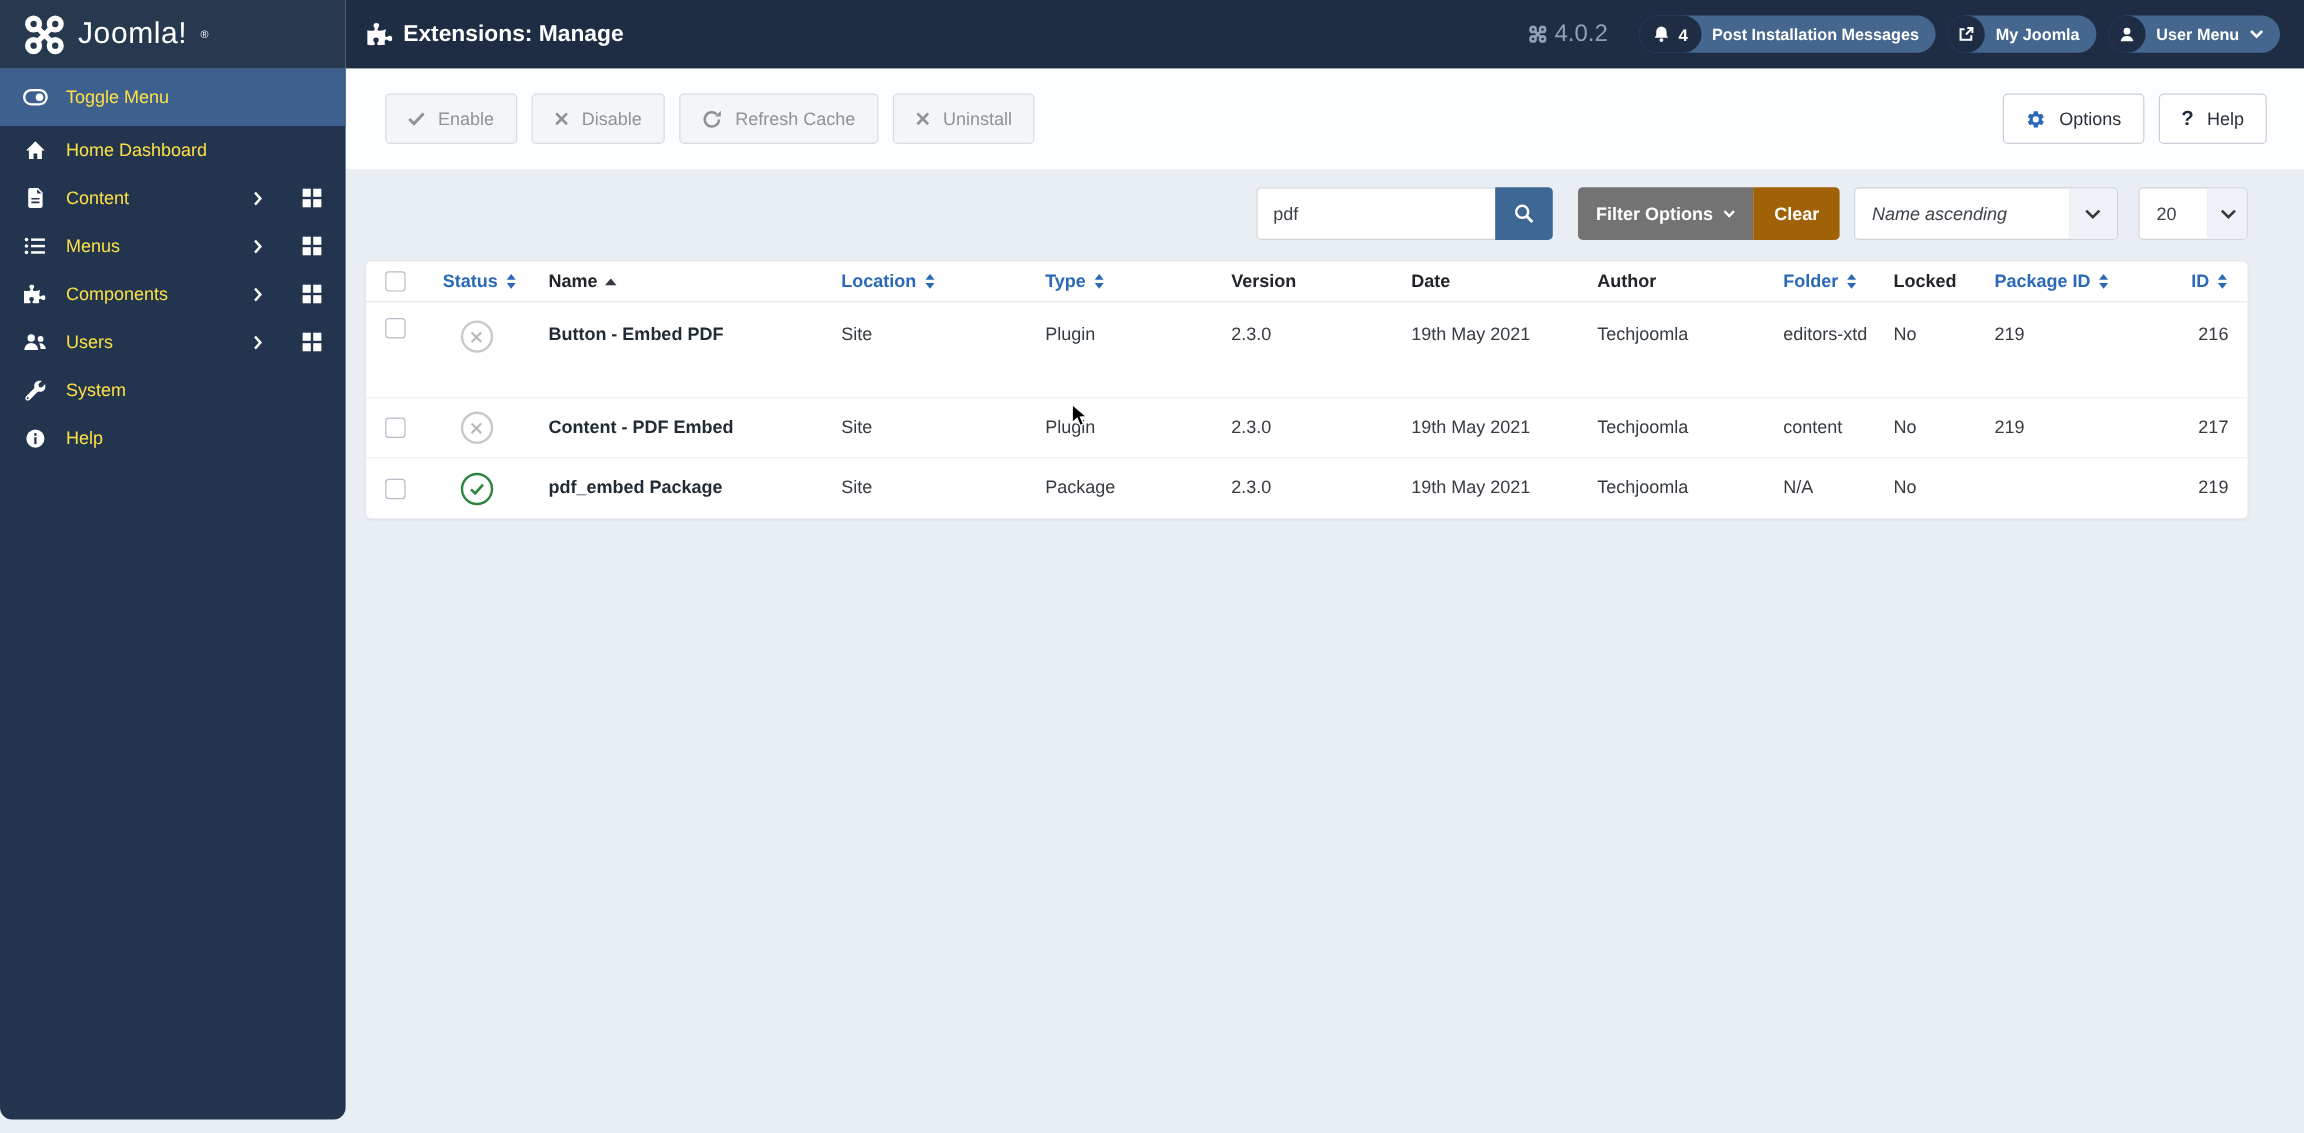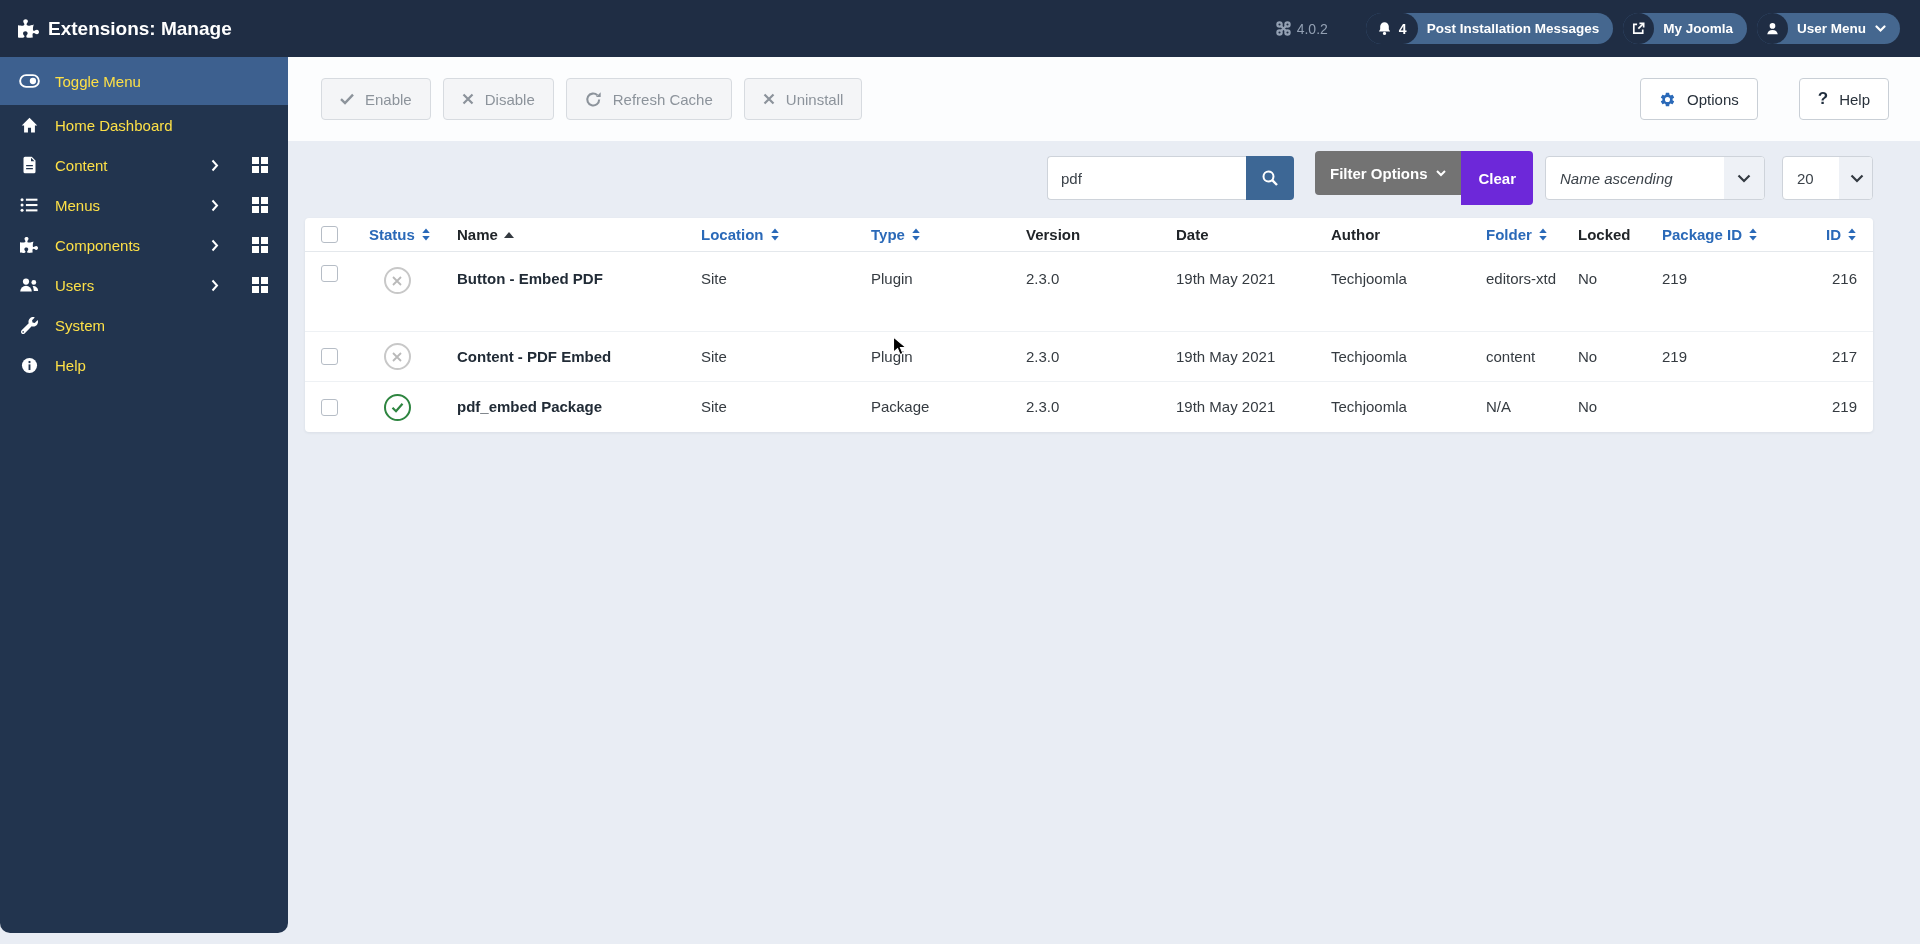--- a/index.html
+++ b/index.html
@@ -19,21 +19,21 @@
     display:flex; align-items:center; padding-left:20px; gap:11px; flex:none;
   }
   .logo-word { color:#fff; font-size:25px; letter-spacing:.5px; }
   .logo-reg { color:#fff; font-size:9px; vertical-align:top; }
   .title-bar {
     flex:1; background:#1f2d44; display:flex; align-items:center;
     gap:9px; padding:0 20px 0 18px; color:#fff;
   }
   .page-title { font-size:19px; font-weight:700; }
   .topbar-right { margin-left:auto; display:flex; align-items:center; gap:10px; }
-  .version { color:#93a0b3; font-size:14px; display:flex; align-items:center; gap:6px; margin-right:28px; }
+  .version { color:#93a0b3; font-size:20px; display:flex; align-items:center; gap:6px; margin-right:16px; }
   .pill {
     height:31px; background:#45678f; border-radius:16px; display:flex; align-items:center;
     color:#fff; font-size:13.5px; font-weight:700; padding-right:14px; gap:9px; cursor:pointer;
   }
   .pill-oval {
     background:#1f2d44; border-radius:16px; height:31px; display:flex; align-items:center;
     padding:0 11px; gap:7px; color:#fff; font-size:14px; font-weight:700;
   }
   .pill-circle {
     background:#1f2d44; border-radius:50%; height:31px; width:31px; flex:none;
@@ -60,21 +60,21 @@
     position:absolute; top:57px; left:288px; width:1632px; height:84px;
     background:#fcfdfe; display:flex; align-items:center;
     padding:0 31px 0 33px; gap:12px; z-index:3;
   }
   .btn {
     height:42px; border-radius:4px; font-size:15px; display:inline-flex;
     align-items:center; gap:11px; padding:0 18px; cursor:pointer; white-space:nowrap;
     font-family:"Liberation Sans", sans-serif;
   }
   .btn.disabled { background:#f4f5f7; border:1px solid #d7dbe0; color:#8c939b; cursor:default; }
-  .btn.light { background:#fff; border:1px solid #c9cfd6; color:#28313b;margin-left:29px; }
+  .btn.light { background:#fff; border:1px solid #c9cfd6; color:#28313b; }
   .toolbar-right { margin-left:auto; display:flex; gap:12px; }
   .help-q { font-size:17px; font-weight:700; color:#1f2d3d; }
 
   
   .content { position:absolute; top:141px; left:272px; width:1632px; height:803px; padding:0 31px 0 33px; }
 
   .filterbar { margin-top:15px; height:44px; display:flex; justify-content:flex-end; align-items:center; }
   .search-group { display:flex; }
   .search-input {
     width:199px; height:44px; border:1px solid #ced3da; border-right:none;
@@ -85,21 +85,21 @@
     width:48px; height:44px; background:#3d6795; border:none; border-radius:0 4px 4px 0;
     display:flex; align-items:center; justify-content:center; cursor:pointer;
   }
   .filter-group { display:flex; margin-left:21px; }
   .btn-filter {
     height:44px; background:#737373; color:#fff; border:none; border-radius:4px 0 0 4px;
     font-size:15px; font-weight:700; padding:0 15px; display:flex; align-items:center; gap:9px;
     cursor:pointer; font-family:"Liberation Sans", sans-serif;
   }
   .btn-clear {
-    height:54px; background:#6d28d9; color:#fff; border:none; border-radius:0 4px 4px 0;
+    height:44px; background:#a16207; color:#fff; border:none; border-radius:0 4px 4px 0;
     font-size:15px; font-weight:700; padding:0 17px; cursor:pointer;
     font-family:"Liberation Sans", sans-serif;
   }
   .select {
     height:44px; border:1px solid #ced3da; border-radius:4px; background:#fff;
     display:flex; align-items:center; cursor:pointer; overflow:hidden;
   }
   .select .val { padding-left:14px; font-size:15px; color:#3c434a; flex:1; }
   .select .chev-box {
     width:40px; height:100%; background:#eef1f6; display:flex;
@@ -140,20 +140,33 @@
   }
   .status-circle.enabled { border-color:#2e8540; }
 
   
   .cursor { position:absolute; left:892px; top:336px; z-index:50; pointer-events:none; }
 </style>
 </head>
 <body>
 
 <header class="topbar">
+  <div class="logo-area">
+    <svg width="34" height="34" viewBox="0 0 32 32">
+      <g stroke="#fff" stroke-width="4.2" fill="none">
+        <circle cx="7.5" cy="7.5" r="4.6"></circle>
+        <circle cx="24.5" cy="7.5" r="4.6"></circle>
+        <circle cx="7.5" cy="24.5" r="4.6"></circle>
+        <circle cx="24.5" cy="24.5" r="4.6"></circle>
+        <path d="M11 11 L21 21 M21 11 L11 21"></path>
+      </g>
+    </svg>
+    <span class="logo-word">Joomla!</span>
+      <span class="logo-reg">®</span>
+  </div>
   <div class="title-bar">
     <svg width="21" height="19" viewBox="0 0 576 512">
       <path fill="#fff" d="M519.442 288.651c-41.519 0-59.5 31.593-82.058 31.593C377.409 320.244 432 144 432 144s-196.288 80-196.288-3.297c0-35.827 36.288-46.25 36.288-85.985C272 19.216 243.885 0 210.539 0c-34.654 0-66.366 18.891-66.366 56.346 0 41.364 31.711 59.277 31.711 81.75C175.885 207.719 0 166.758 0 166.758v333.237s178.635 41.047 178.635-28.662c0-22.473-40-40.107-40-81.471 0-37.456 29.25-56.346 63.577-56.346 33.673 0 61.788 19.216 61.788 54.717 0 39.735-36.288 50.158-36.288 85.985 0 60.803 129.675 25.73 181.23 25.73 0 0-34.725-120.101 25.827-120.101 35.962 0 46.423 36.152 86.308 36.152C556.712 416 576 387.99 576 354.443c0-34.199-18.962-65.792-56.558-65.792z"></path>
     </svg>
     <h1 class="page-title">Extensions: Manage</h1>
 
     <div class="topbar-right">
       <span class="version">
         <svg width="15" height="15" viewBox="0 0 32 32">
           <g stroke="#93a0b3" stroke-width="4.6" fill="none">

